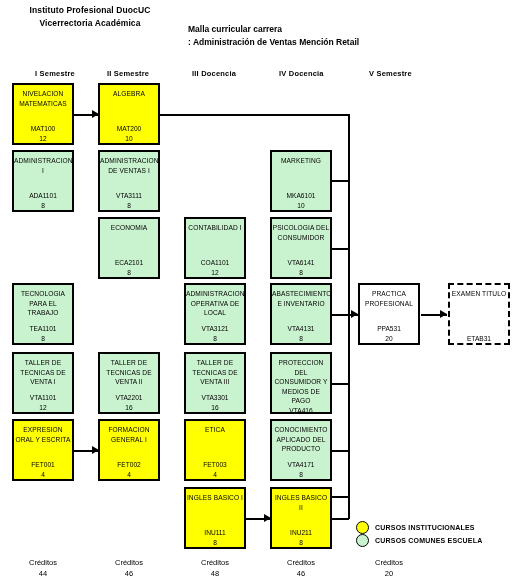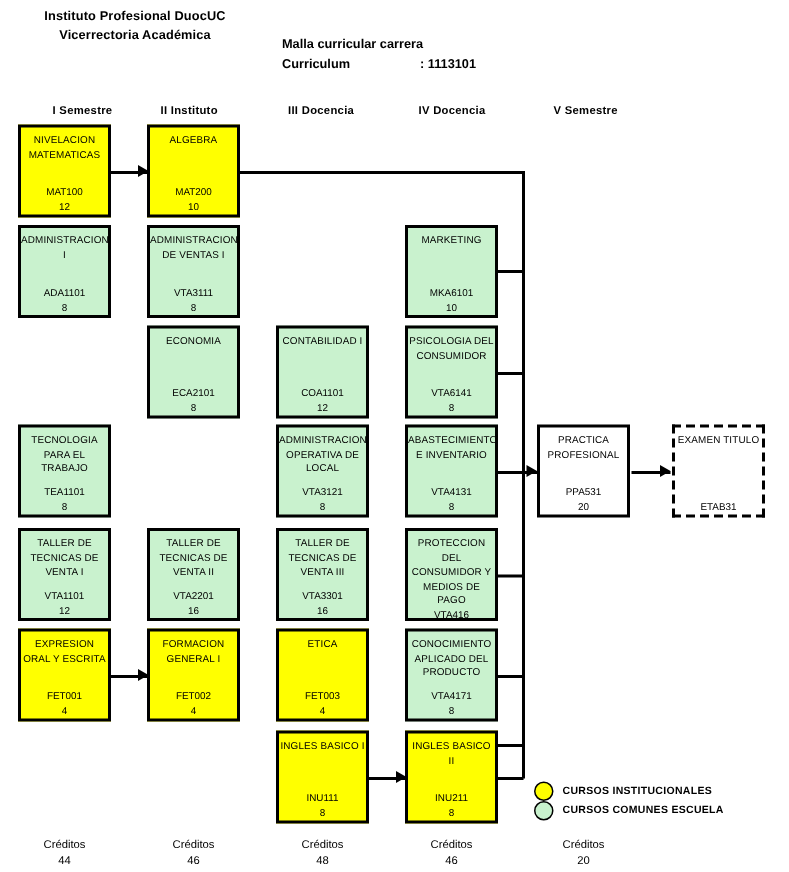--- a/index.html
+++ b/index.html
@@ -12,21 +12,21 @@
     overflow:hidden;
     position:relative;
   }
   #stage{position:relative;width:526px;height:581px;}
 
   
   .hdr-left{position:absolute;left:0;top:4px;width:180px;text-align:center;
     font-size:8.5px;font-weight:bold;line-height:12.5px;letter-spacing:.1px;}
   .hdr-right{position:absolute;left:188px;top:23px;font-size:8.5px;font-weight:bold;
     line-height:12.5px;white-space:nowrap;}
-  .hdr-row{display:flex;}
+  .hdr-row{display:flex;flex-direction:column;}
   .hdr-lbl{display:inline-block;width:92px;}
   .hdr-val{display:inline-block;}
 
   
   .sem{position:absolute;top:69px;font-size:7.5px;font-weight:bold;letter-spacing:.2px;}
 
   
   .box{position:absolute;box-sizing:border-box;border:2.5px solid #000;
     display:flex;flex-direction:column;align-items:center;justify-content:flex-start;
     padding-top:4px;overflow:hidden;}
@@ -65,29 +65,26 @@
 <div id="stage">
 
   <div class="hdr-left">
     <div>Instituto Profesional DuocUC</div>
     <div>Vicerrectoria Académica</div>
   </div>
 
   <div class="hdr-right">
     <div class="hdr-row">
       <span class="hdr-lbl">Malla curricular carrera</span>
+      <span class="hdr-val">: Administración de Ventas Mención Retail</span>
     </div>
-    <div class="hdr-row">
-      <span class="hdr-lbl">Curriculum</span>
-      <span class="hdr-val">: 1113101</span>
-    </div>
   </div>
 
   <div class="sem" style="left:23px;padding-left:12px;">I Semestre</div>
-  <div class="sem" style="left:107px;">II Instituto</div>
+  <div class="sem" style="left:107px;">II Semestre</div>
   <div class="sem" style="left:192px;">III Docencia</div>
   <div class="sem" style="left:279px;">IV Docencia</div>
   <div class="sem" style="left:369px;">V Semestre</div>
 
   <div class="ln hline" style="left:73px;top:114px;width:26px;"></div>
   <div class="arrow" style="left:92px;top:110px;"></div>
 
   <div class="ln hline" style="left:160px;top:114px;width:189px;"></div>
 
   <div class="ln vline" style="left:348px;top:114px;height:383px;"></div>

